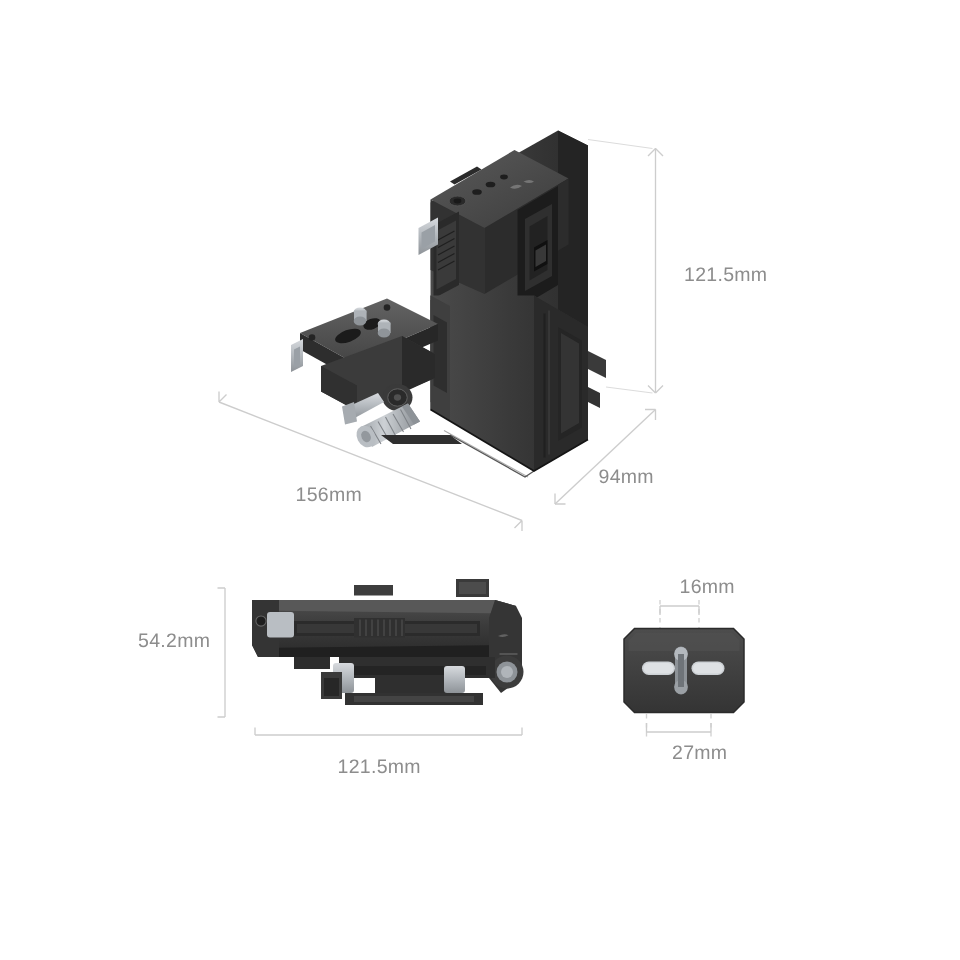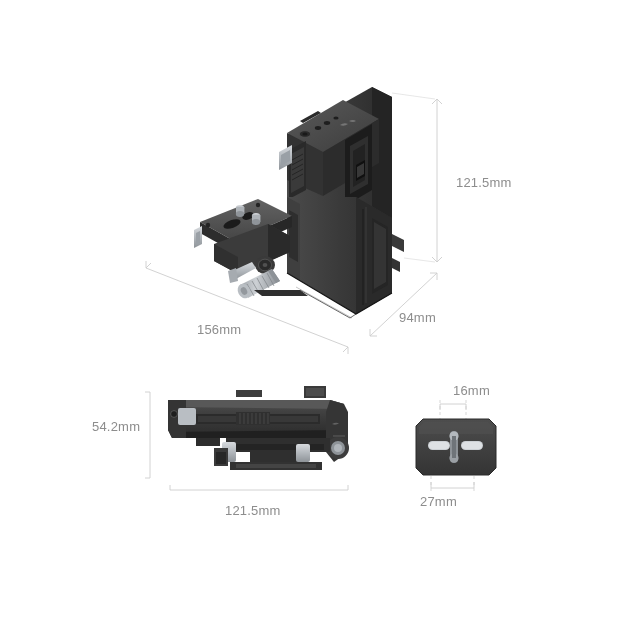--- a/index.html
+++ b/index.html
@@ -339,20 +339,20 @@
   <div class="dim-label" style="left:399px;top:310px;">94mm</div>
 
   <div class="dim-label" style="left:456px;top:175px;">121.5mm</div>
 
   <div class="dim-label" style="left:92px;top:419px;">54.2mm</div>
 
   <div class="dim-label" style="left:225px;top:503px;">121.5mm</div>
 
   <div class="dim-label" style="left:436px;top:383px;margin-left:17px;">16mm</div>
 
-  <div class="dim-label" style="left:420px;top:494px;">27mm</div>
+  <div class="dim-label" style="left:448px;top:494px;">27mm</div>
 
   <div class="hide">Isometric View</div>
   <div class="hide">Side Profile View</div>
   <div class="hide">Quick Release Plate View</div>
   <div class="hide">Product Dimension Diagram</div>
   <div class="hide">SmallRig</div>
 </div>
 
 </body></html>

